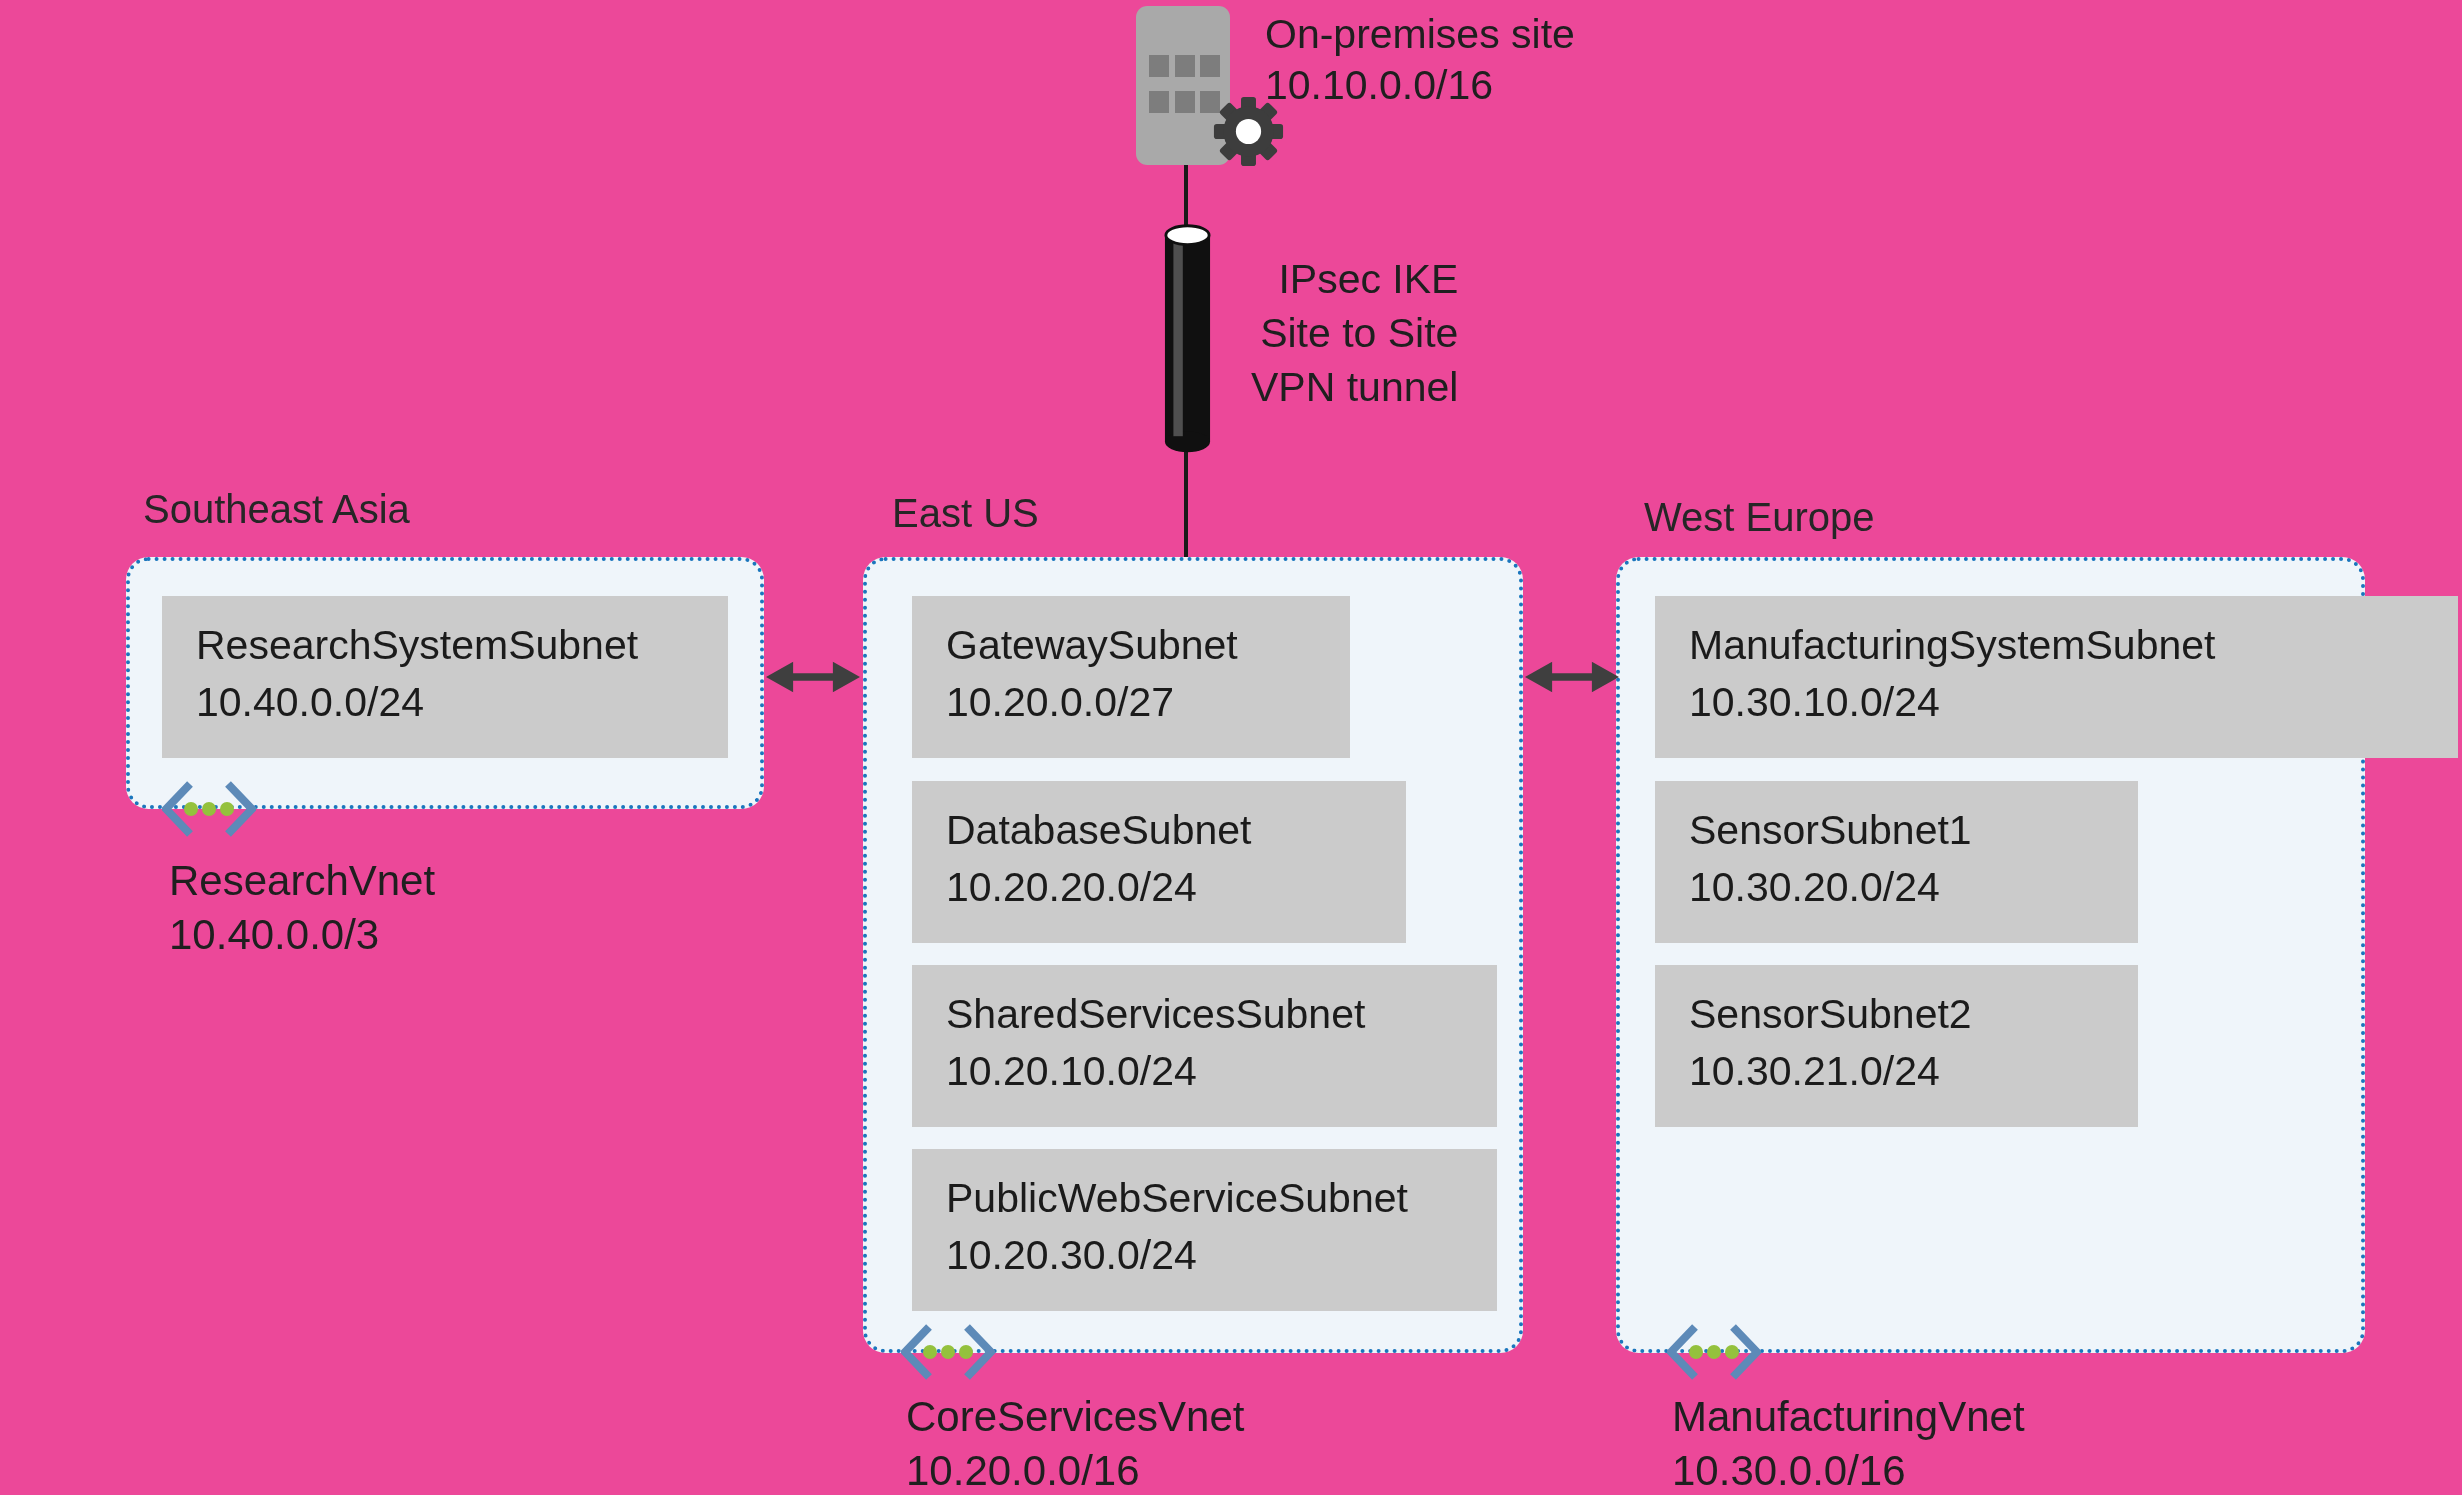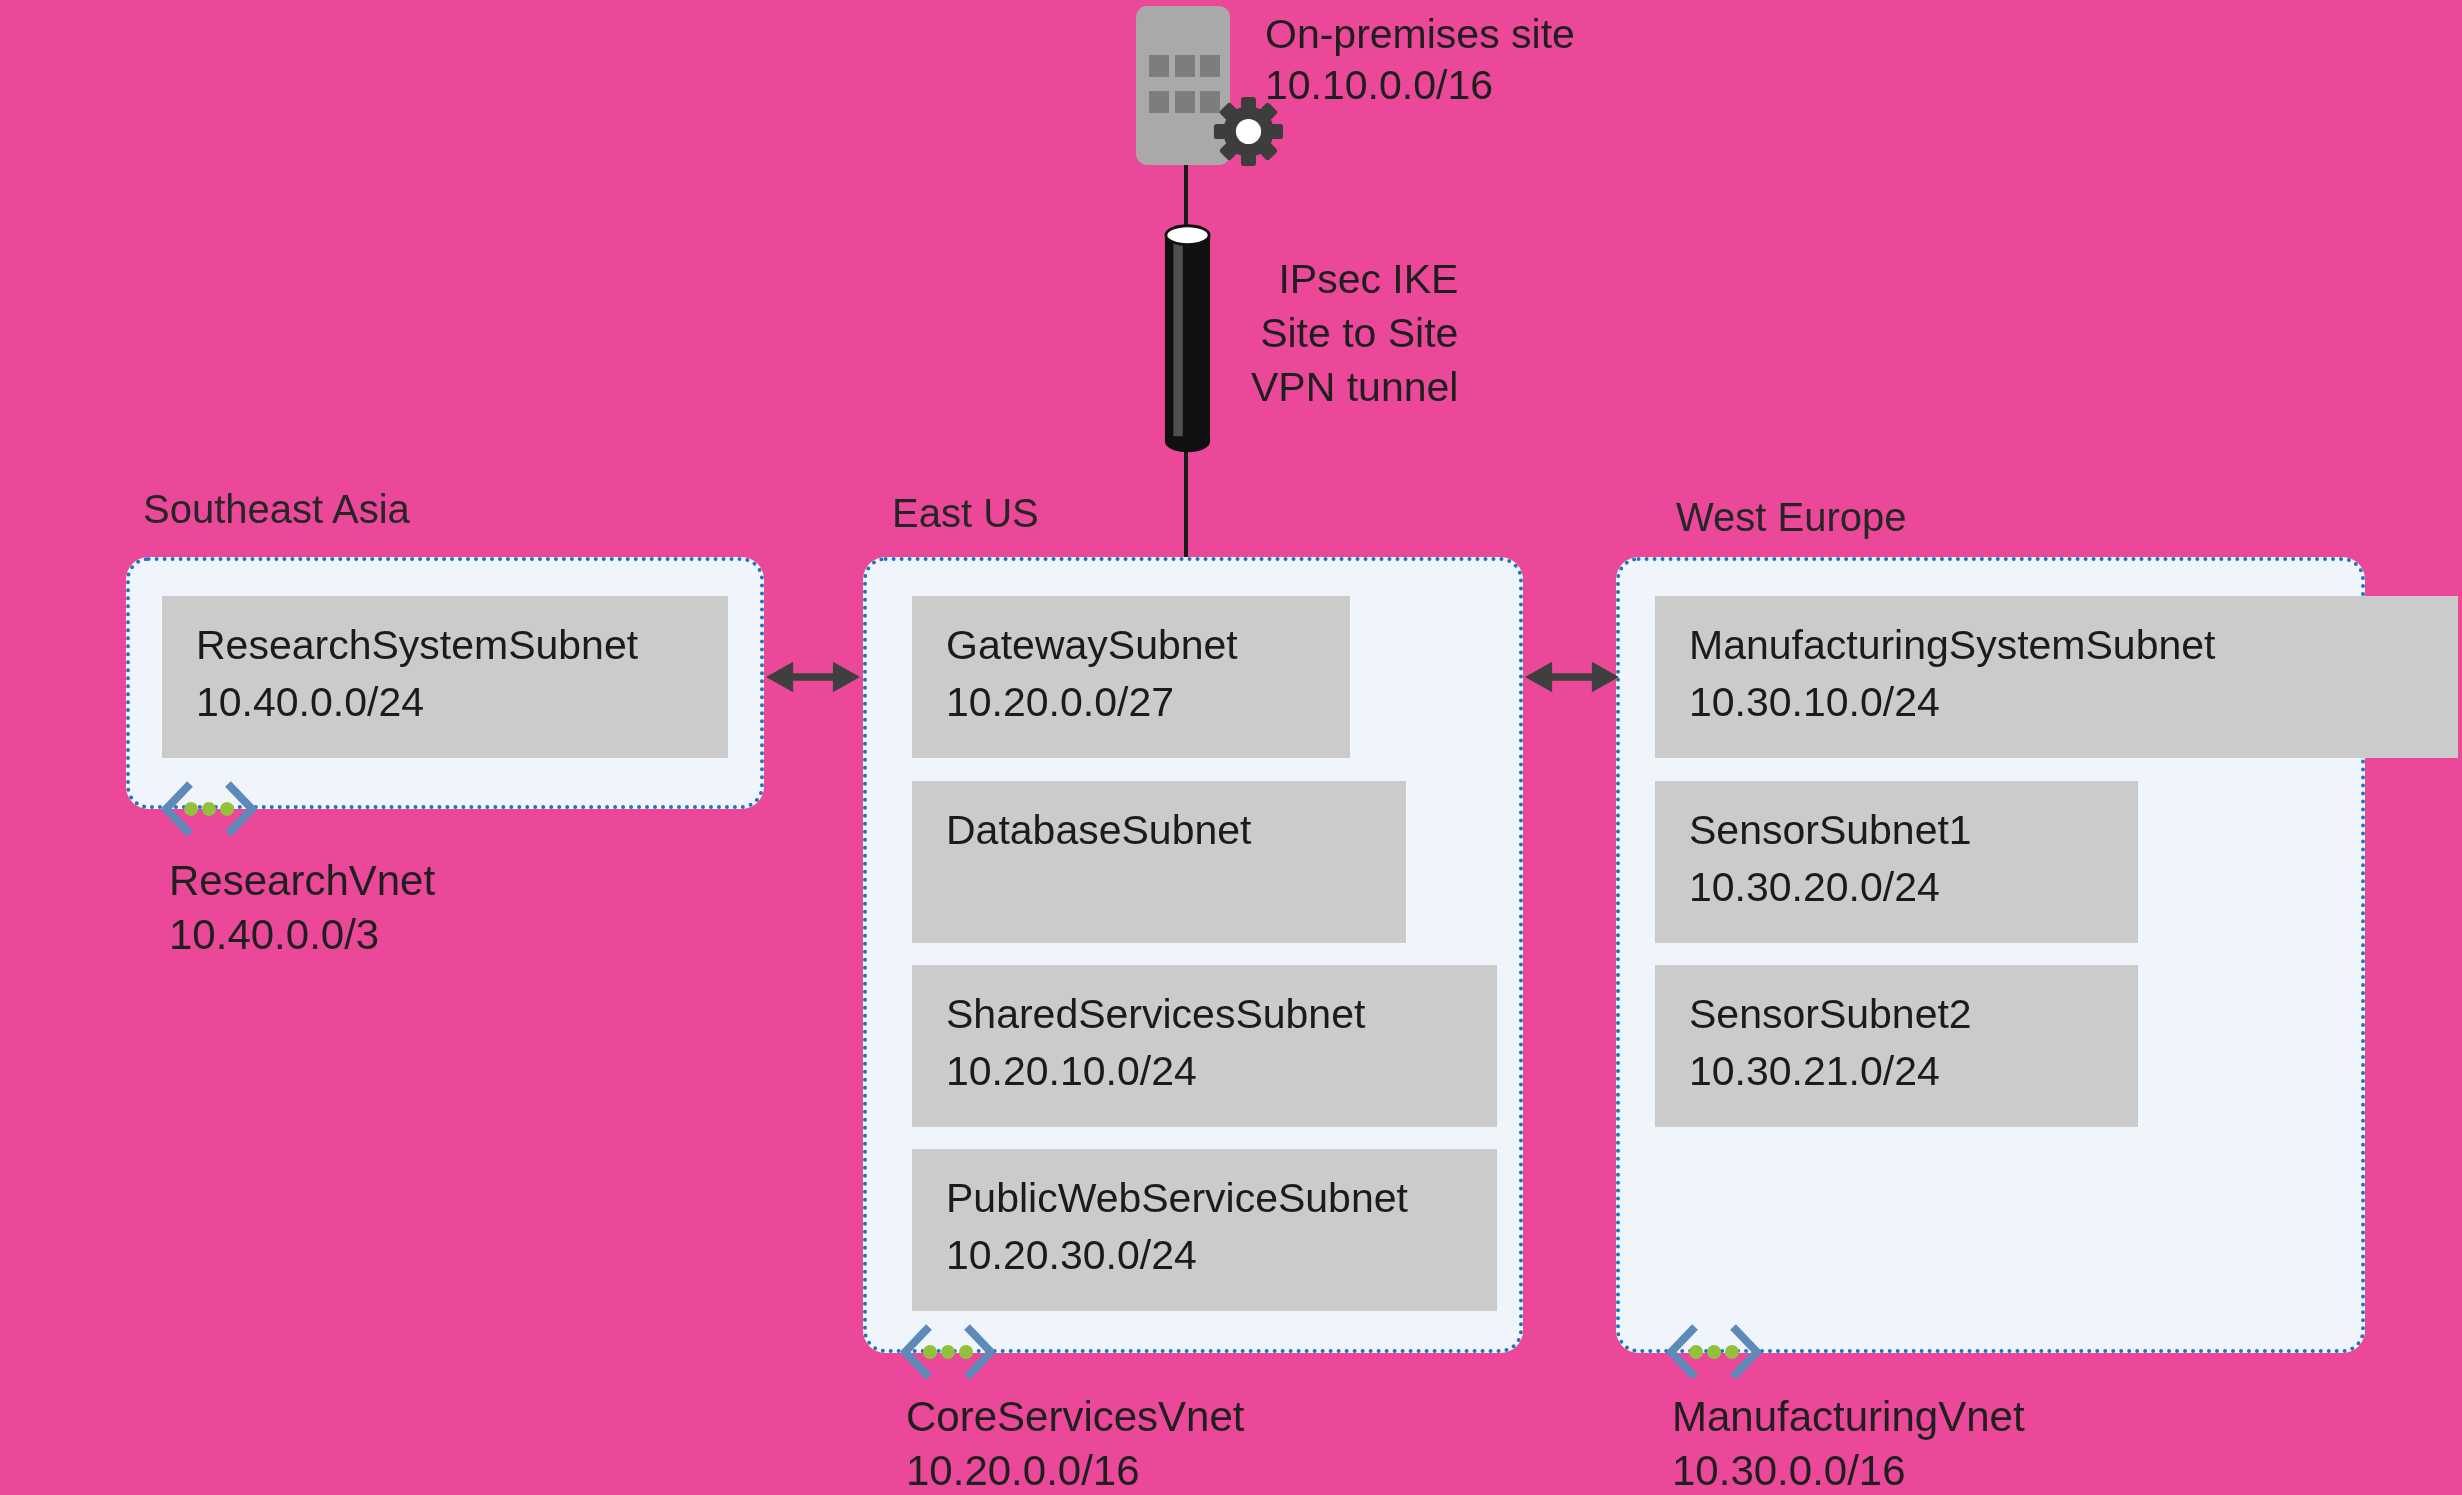--- a/index.html
+++ b/index.html
@@ -24,21 +24,21 @@
 
   
   .vline{left:1184px;top:165px;width:3.8px;height:394px;background:#1a1a1a;}
   .cylinder{left:1163px;top:222px;width:49px;height:233px;}
   .tunnel-label{left:1251px;top:252px;font-size:41px;line-height:54px;white-space:nowrap;text-align:right;}
 
   
   .region-label{font-size:40px;color:#262626;white-space:nowrap;}
   .rl-sea{left:143px;top:487px;}
   .rl-eus{left:892px;top:491px;}
-  .rl-weu{left:1644px;top:495px;margin-left:32px;}
+  .rl-weu{left:1644px;top:495px;}
 
   
   .region{
     border:4.7px dotted #1b76bd;border-radius:22.6px;background:#eff5fa;
     box-sizing:border-box;
   }
   .rg-sea{left:126px;top:557px;width:638px;height:252px;}
   .rg-eus{left:863px;top:557px;width:660px;height:796px;}
   .rg-weu{left:1616px;top:557px;width:749px;height:796px;}
 
@@ -135,20 +135,21 @@
     <div>ResearchSystemSubnet</div>
     <div>10.40.0.0/24</div>
   </div>
 
   <div class="abs subnet sn-eus0">
     <div>GatewaySubnet</div>
     <div>10.20.0.0/27</div>
   </div>
   <div class="abs subnet sn-eus1">
     <div>DatabaseSubnet</div>
+    <div>10.20.20.0/24</div>
   </div>
   <div class="abs subnet sn-eus2">
     <div>SharedServicesSubnet</div>
     <div>10.20.10.0/24</div>
   </div>
   <div class="abs subnet sn-eus3">
     <div>PublicWebServiceSubnet</div>
     <div>10.20.30.0/24</div>
   </div>
 

